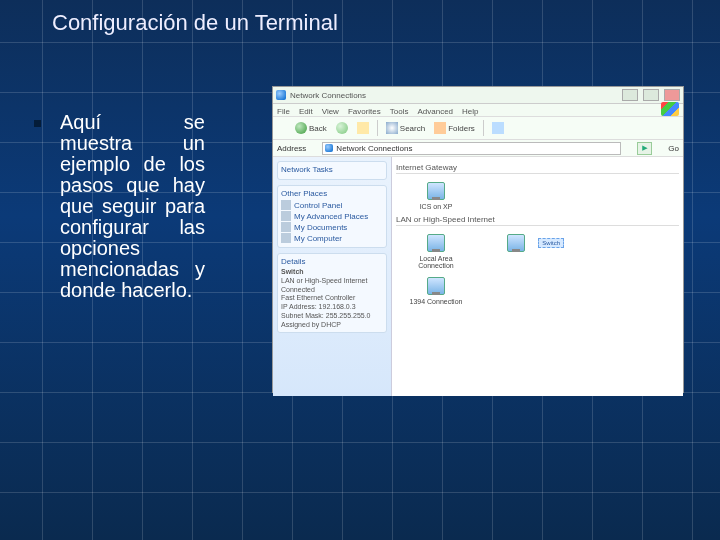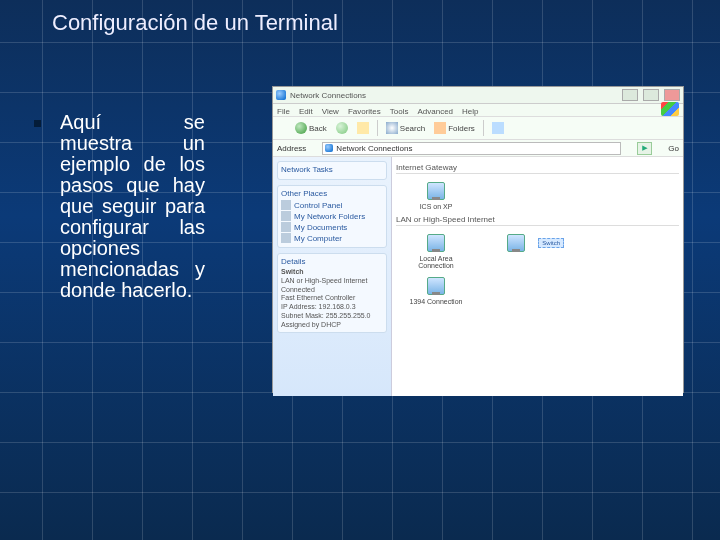--- a/index.html
+++ b/index.html
@@ -140,21 +140,21 @@
           <h4>Network Tasks</h4>
         </div>
         <div class="panel">
           <h4>Other Places</h4>
           <div class="pitem">
               <div class="pic"></div>
               <span>Control Panel</span>
             </div>
           <div class="pitem">
               <div class="pic"></div>
-              <span>My Network Folders</span>
+              <span>My Advanced Places</span>
             </div>
           <div class="pitem">
               <div class="pic"></div>
               <span>My Documents</span>
             </div>
           <div class="pitem">
               <div class="pic"></div>
               <span>My Computer</span>
             </div>
         </div>

